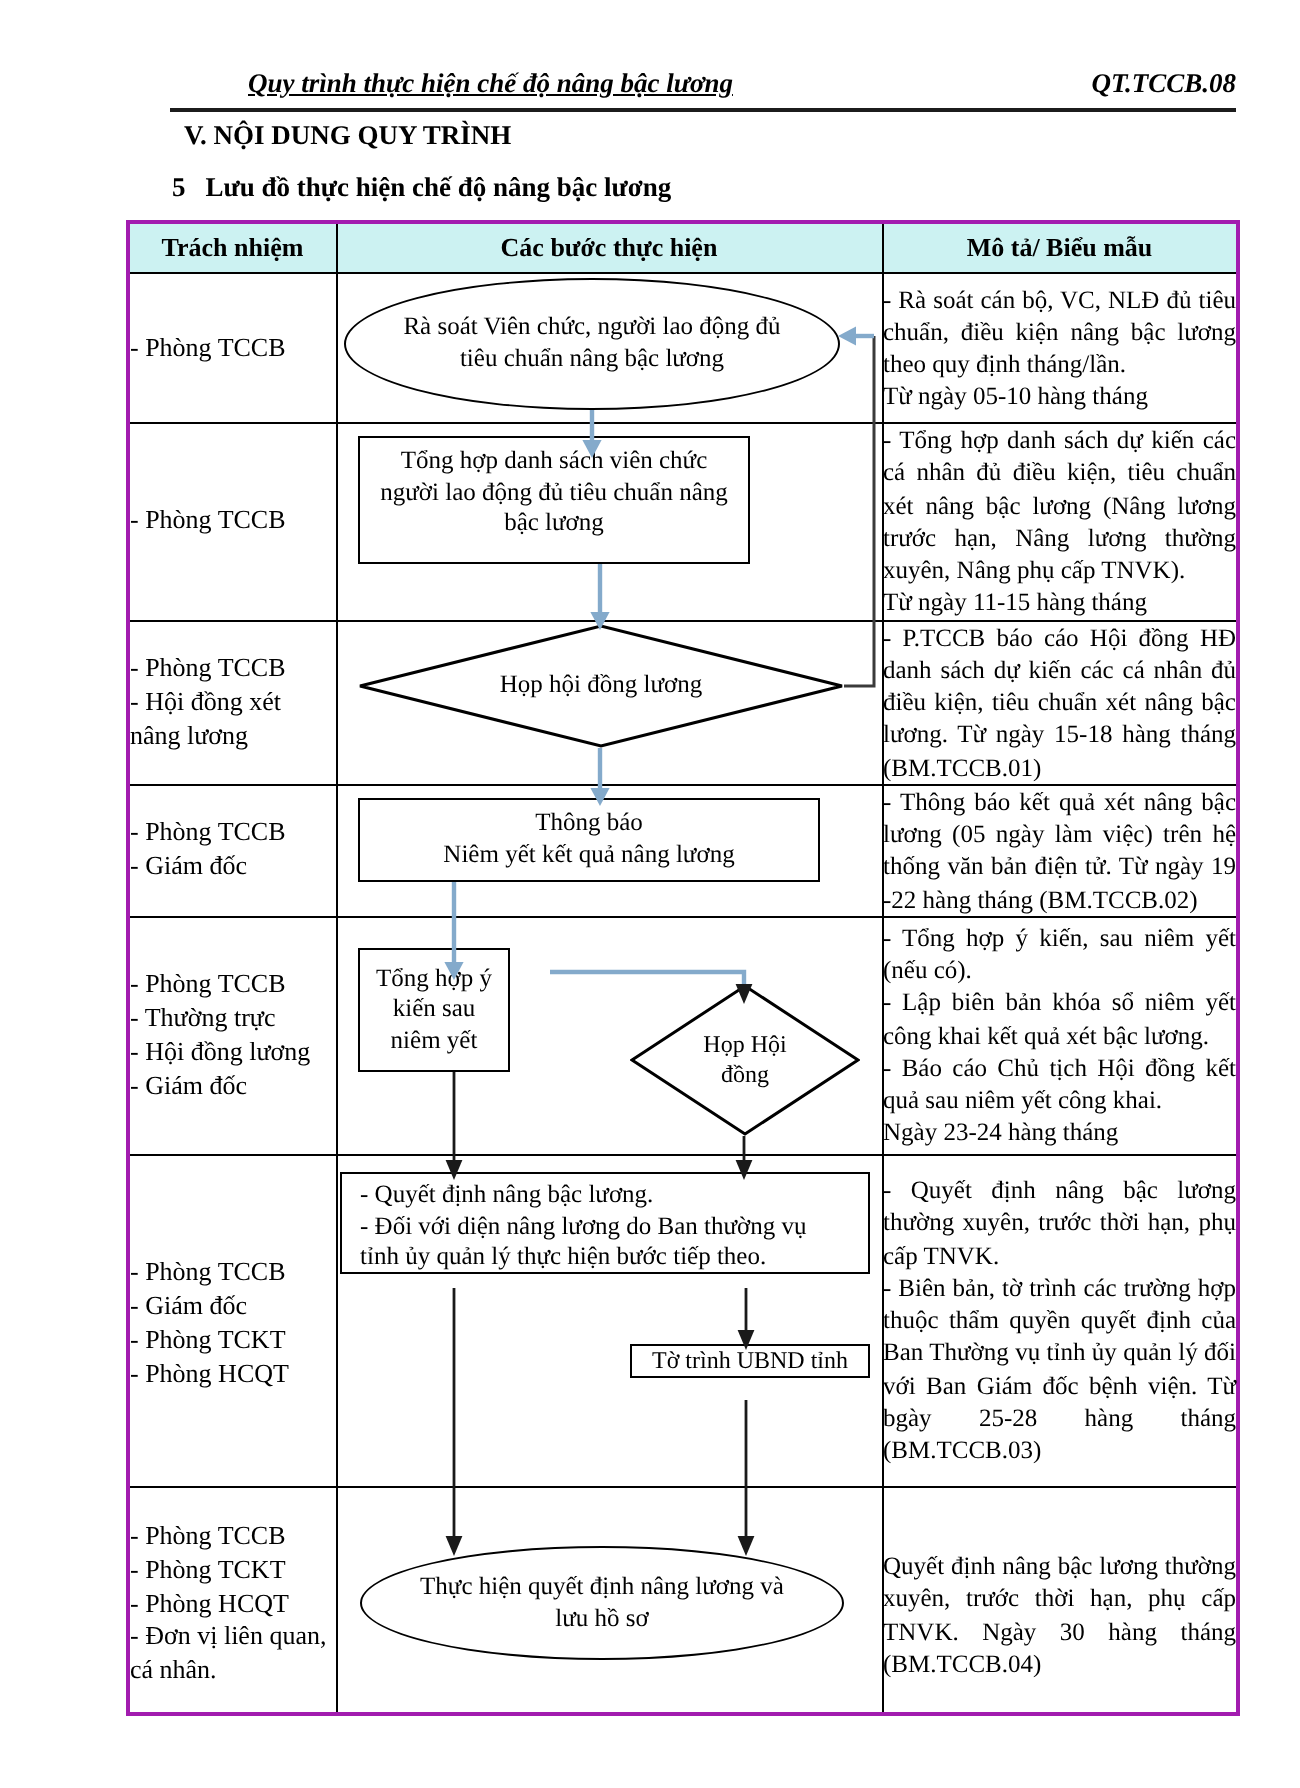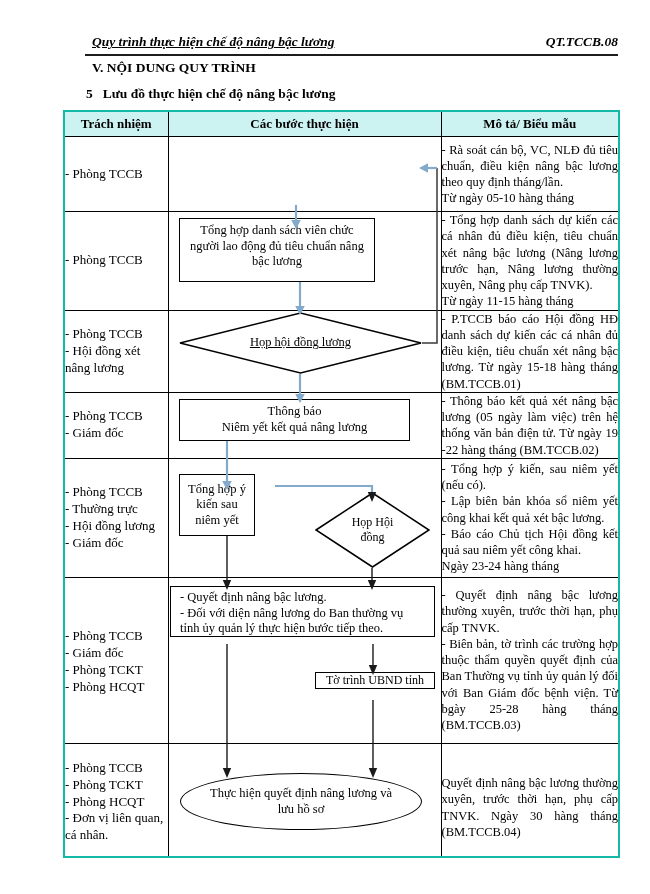--- a/index.html
+++ b/index.html
@@ -2,29 +2,29 @@
 <html><head>
 <meta charset="utf-8">
 <style>
   html,body{margin:0;padding:0;background:#fff;}
   .page{position:relative;width:650px;height:894px;background:#fff;overflow:hidden;
         font-family:"Liberation Serif","DejaVu Serif",serif;color:#000;}
   
   .doc-header{position:absolute;left:85px;top:34px;width:533px;display:flex;
               justify-content:space-between;align-items:flex-end;
               border-bottom:2.5px solid #1c1c1c;padding-bottom:4px;}
-  .doc-title{font-size:13.5px;font-weight:bold;font-style:italic;text-decoration:underline;padding-left:7px;}
+  .doc-title{font-size:13.5px;font-weight:bold;font-style:italic;text-decoration:underline;padding-left:7px;margin-left:32px;}
   .doc-code{font-size:13.5px;font-weight:bold;font-style:italic;margin-left:34px;}
   .section-title{position:absolute;left:92px;top:60px;font-size:13.5px;font-weight:bold;text-align:right;}
   .subsection{position:absolute;left:86px;top:86px;font-size:13.5px;font-weight:bold;}
   .subsection .num{margin-right:10px;}
   
   table.main{position:absolute;left:63px;top:110px;border-collapse:collapse;table-layout:fixed;}
   table.main td,table.main th{border:1.4px solid #000;padding:0;vertical-align:middle;overflow:visible;}
-  table.main{border:2px solid #14b8a6;}
+  table.main{border:2px solid #a21caf;}
   th.hcell{background:#ccf2f2;font-size:13px;font-weight:bold;text-align:center;height:24px;}
   td.resp{font-size:13px;line-height:1.3;padding:2px 2px 2px 5px;white-space:pre-line;}
   td.desc{font-size:12.5px;line-height:1.3;padding:3px 5px 3px 6px;text-align:justify;
           vertical-align:top;white-space:pre-line;}
   td.vtop{vertical-align:top;}
   td.desc.pad-top{padding-top:15px;}
   
   .flow-shape{position:absolute;z-index:2;background:#fff;display:flex;align-items:center;
               justify-content:center;text-align:center;font-size:12.5px;line-height:1.25;}
   .ellipse{border:1.4px solid #000;border-radius:50%;}
@@ -113,24 +113,25 @@
       <td class="resp vtop" style="padding-top:4px">- Phòng TCCB
 - Phòng TCKT
 - Phòng HCQT
 - Đơn vị liên quan, cá nhân.</td>
       <td></td>
       <td class="desc pad-top">Quyết định nâng bậc lương thường xuyên, trước thời hạn, phụ cấp TNVK. Ngày 30 hàng tháng (BM.TCCB.04)</td>
     </tr>
   </tbody>
     </table>
 
+  <div class="flow-shape ellipse" style="left:172px;top:139px;width:248px;height:66px;padding:0 26px;box-sizing:border-box;">Rà soát Viên chức, người lao động đủ tiêu chuẩn nâng bậc lương</div>
 
   <div class="flow-shape rect" style="left:179px;top:218px;width:196px;height:64px;align-items:flex-start;padding:4px 6px;box-sizing:border-box;">Tổng hợp danh sách viên chức người lao động đủ tiêu chuẩn nâng bậc lương</div>
 
-  <div class="flow-shape diamond" style="left:179px;top:312px;width:243px;height:62px;text-decoration:underline;">
+  <div class="flow-shape diamond" style="left:179px;top:312px;width:243px;height:62px;">
     <svg width="243" height="62" viewBox="0 0 243 62">
       <polygon points="1,31 121.5,1 242,31 121.5,61" fill="#fff" stroke="#000" stroke-width="1.5"></polygon>
     </svg>
     <span class="dtext">Họp hội đồng lương</span>
   </div>
 
   <div class="flow-shape rect pre" style="left:179px;top:399px;width:231px;height:42px;box-sizing:border-box;">Thông báo
 Niêm yết kết quả nâng lương</div>
 
   <div class="flow-shape rect" style="left:179px;top:474px;width:76px;height:62px;padding:2px 6px;box-sizing:border-box;">Tổng hợp ý kiến sau niêm yết</div>

